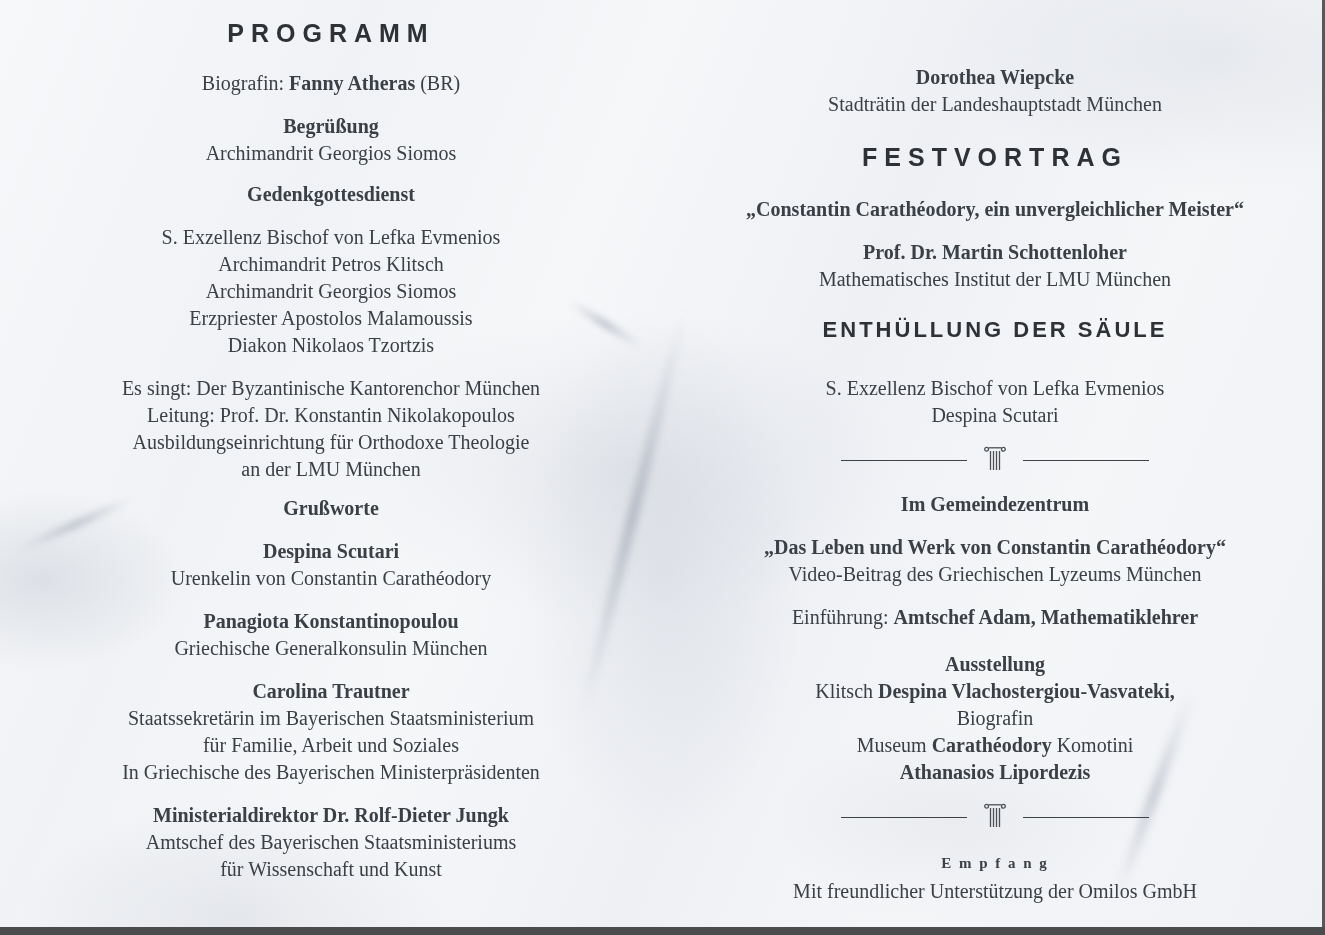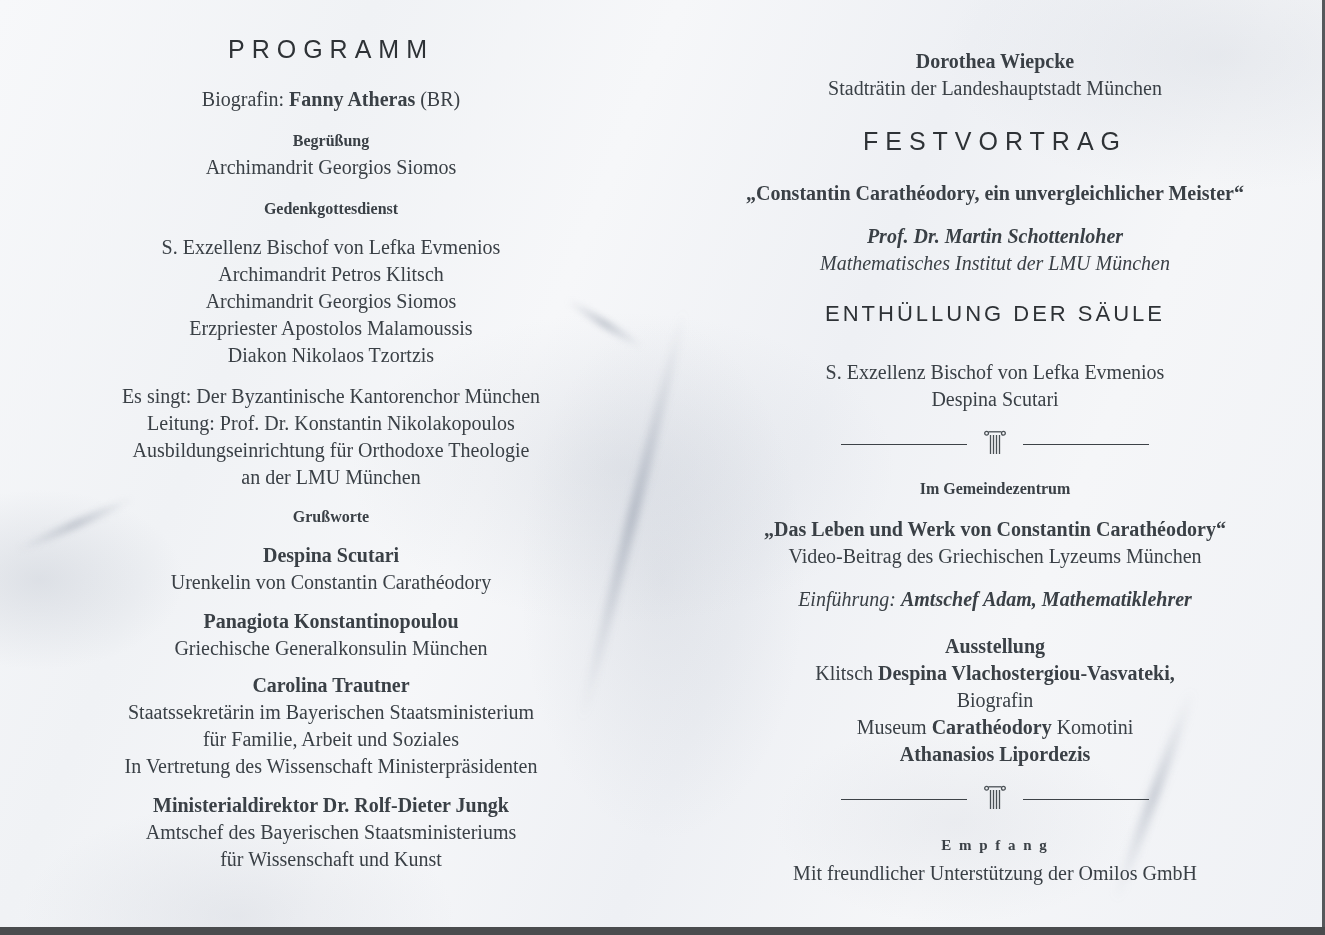--- a/index.html
+++ b/index.html
@@ -22,35 +22,35 @@
   .vein.v1{left:628px;top:300px;width:10px;height:430px;transform:rotate(14deg);}
   .vein.v2{left:560px;top:320px;width:90px;height:8px;transform:rotate(32deg);filter:blur(3px);background:linear-gradient(to right, transparent, rgba(150,158,172,0.5), transparent);}
   .vein.v3{left:10px;top:520px;width:130px;height:9px;transform:rotate(-24deg);filter:blur(3px);background:linear-gradient(to right, transparent, rgba(150,158,172,0.45), transparent);}
   .vein.v4{left:1150px;top:680px;width:8px;height:230px;transform:rotate(20deg);filter:blur(5px);}
 
   .col{position:absolute;text-align:center;}
   .col-left{left:85px;top:18px;width:492px;}
   .col-right{left:703px;top:48px;width:584px;}
 
   .line{font-size:20px;line-height:27px;}
-  .block{margin:0 0 0 0;}
+  .block{margin:16px 0 0 0;}
   .bold{font-weight:bold;}
 
   .sans-head{
     font-family:"Liberation Sans", sans-serif;
-    font-weight:400;color:#2e3236;
-    font-size:25px;line-height:30px;letter-spacing:7px;margin-top:16px;
+    font-weight:700;color:#2e3236;
+    font-size:25px;line-height:30px;letter-spacing:7px;
   }
   .big-head{font-size:22px;line-height:34px;letter-spacing:3px;}
-  .serif-head{font-weight:bold;font-size:16px;line-height:27px;}
+  .serif-head{font-weight:bold;font-size:20px;line-height:27px;}
   .empfang-head{font-weight:bold;font-size:15px;line-height:30px;letter-spacing:2px;}
 
   .mb22{margin-bottom:22px;}.mb24{margin-bottom:24px;}.mb28{margin-bottom:28px;}
   .mb10{margin-bottom:10px;}.mb12{margin-bottom:12px;}.mb14{margin-bottom:14px;}
-  .mb16{margin-bottom:16px;}.mb20{margin-bottom:20px;font-style:italic;}
+  .mb16{margin-bottom:16px;}.mb20{margin-bottom:20px;}
 
   .divider{display:flex;align-items:center;justify-content:center;gap:16px;height:30px;}
   .divider .rule{width:126px;height:1px;background:#3d4247;}
   .col-icon{display:inline-block;}
 
   .bottom-bar{position:absolute;left:0;right:0;bottom:0;height:8px;background:#4a4c4e;}
   .right-edge{position:absolute;top:0;right:0;width:3px;height:100%;background:#56595c;}
 </style>
 </head>
 <body>
@@ -98,21 +98,21 @@
 
     <div class="block mb10">
       <div class="line bold">Panagiota Konstantinopoulou</div>
       <div class="line">Griechische Generalkonsulin München</div>
     </div>
 
     <div class="block mb12">
       <div class="line bold">Carolina Trautner</div>
       <div class="line">Staatssekretärin im Bayerischen Staatsministerium</div>
       <div class="line">für Familie, Arbeit und Soziales</div>
-      <div class="line">In Vertretung des Wissenschaft Ministerpräsidenten</div>
+      <div class="line">In Griechische des Bayerischen Ministerpräsidenten</div>
     </div>
 
     <div class="block">
       <div class="line bold">Ministerialdirektor Dr. Rolf-Dieter Jungk</div>
       <div class="line">Amtschef des Bayerischen Staatsministeriums</div>
       <div class="line">für Wissenschaft und Kunst</div>
     </div>
   </div>
 
   <div class="col col-right">

